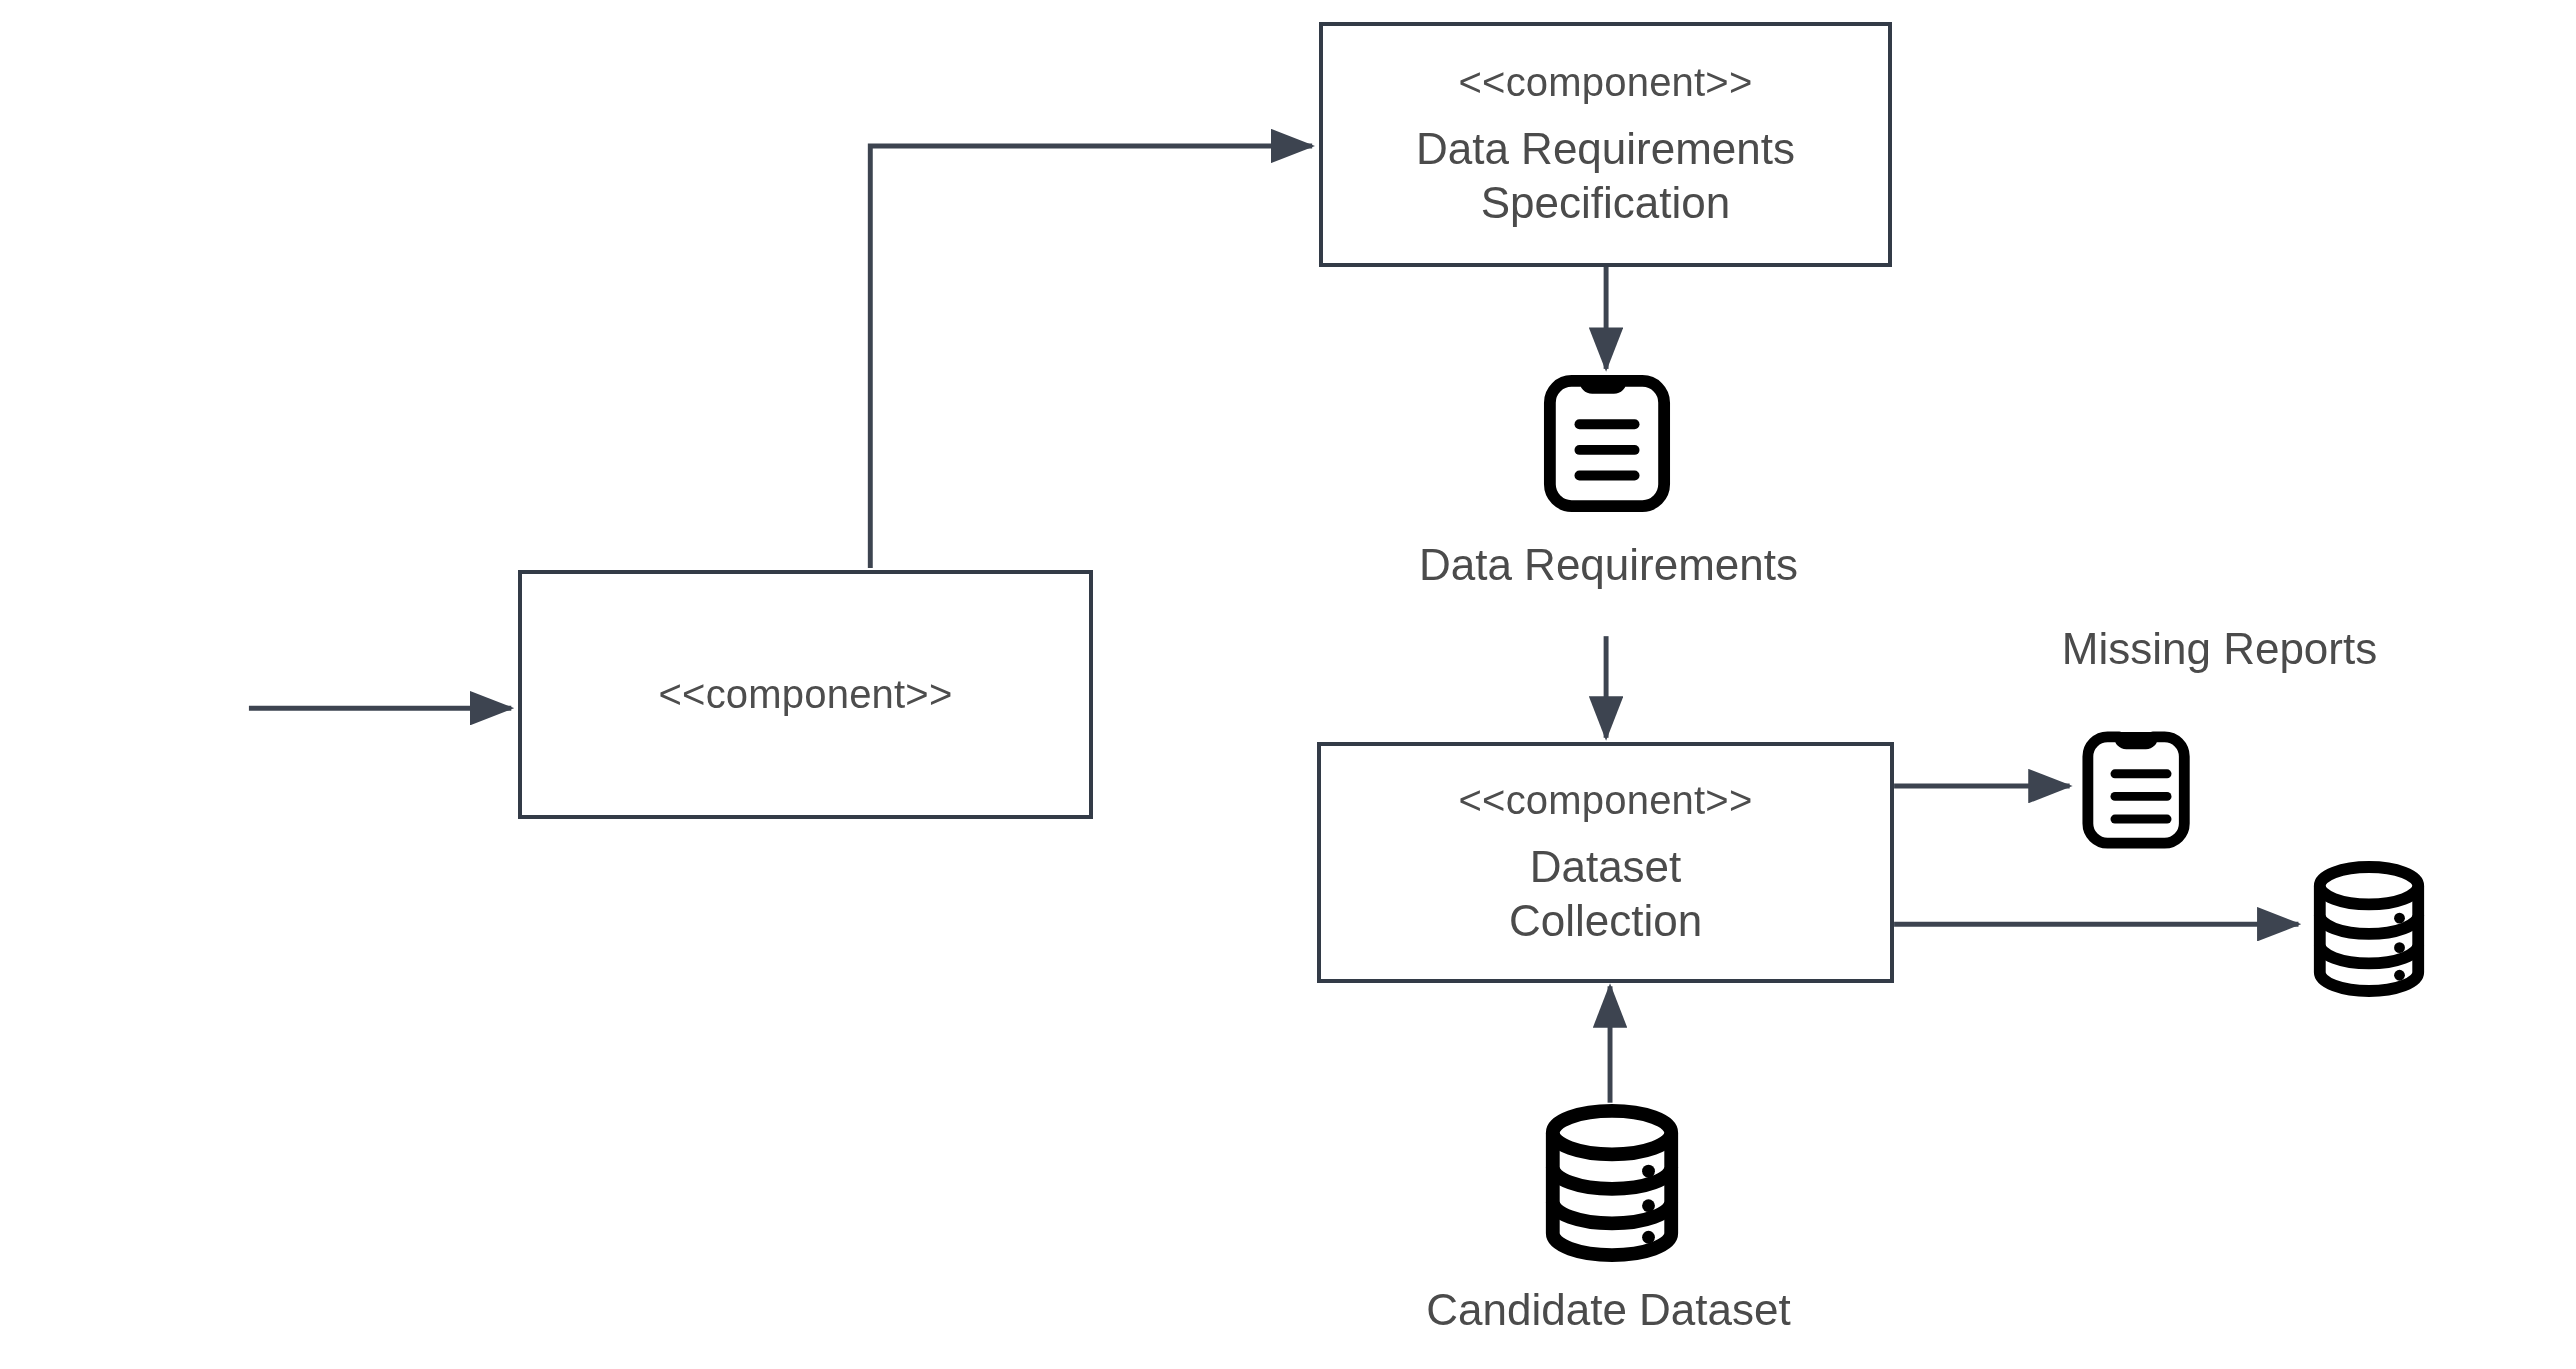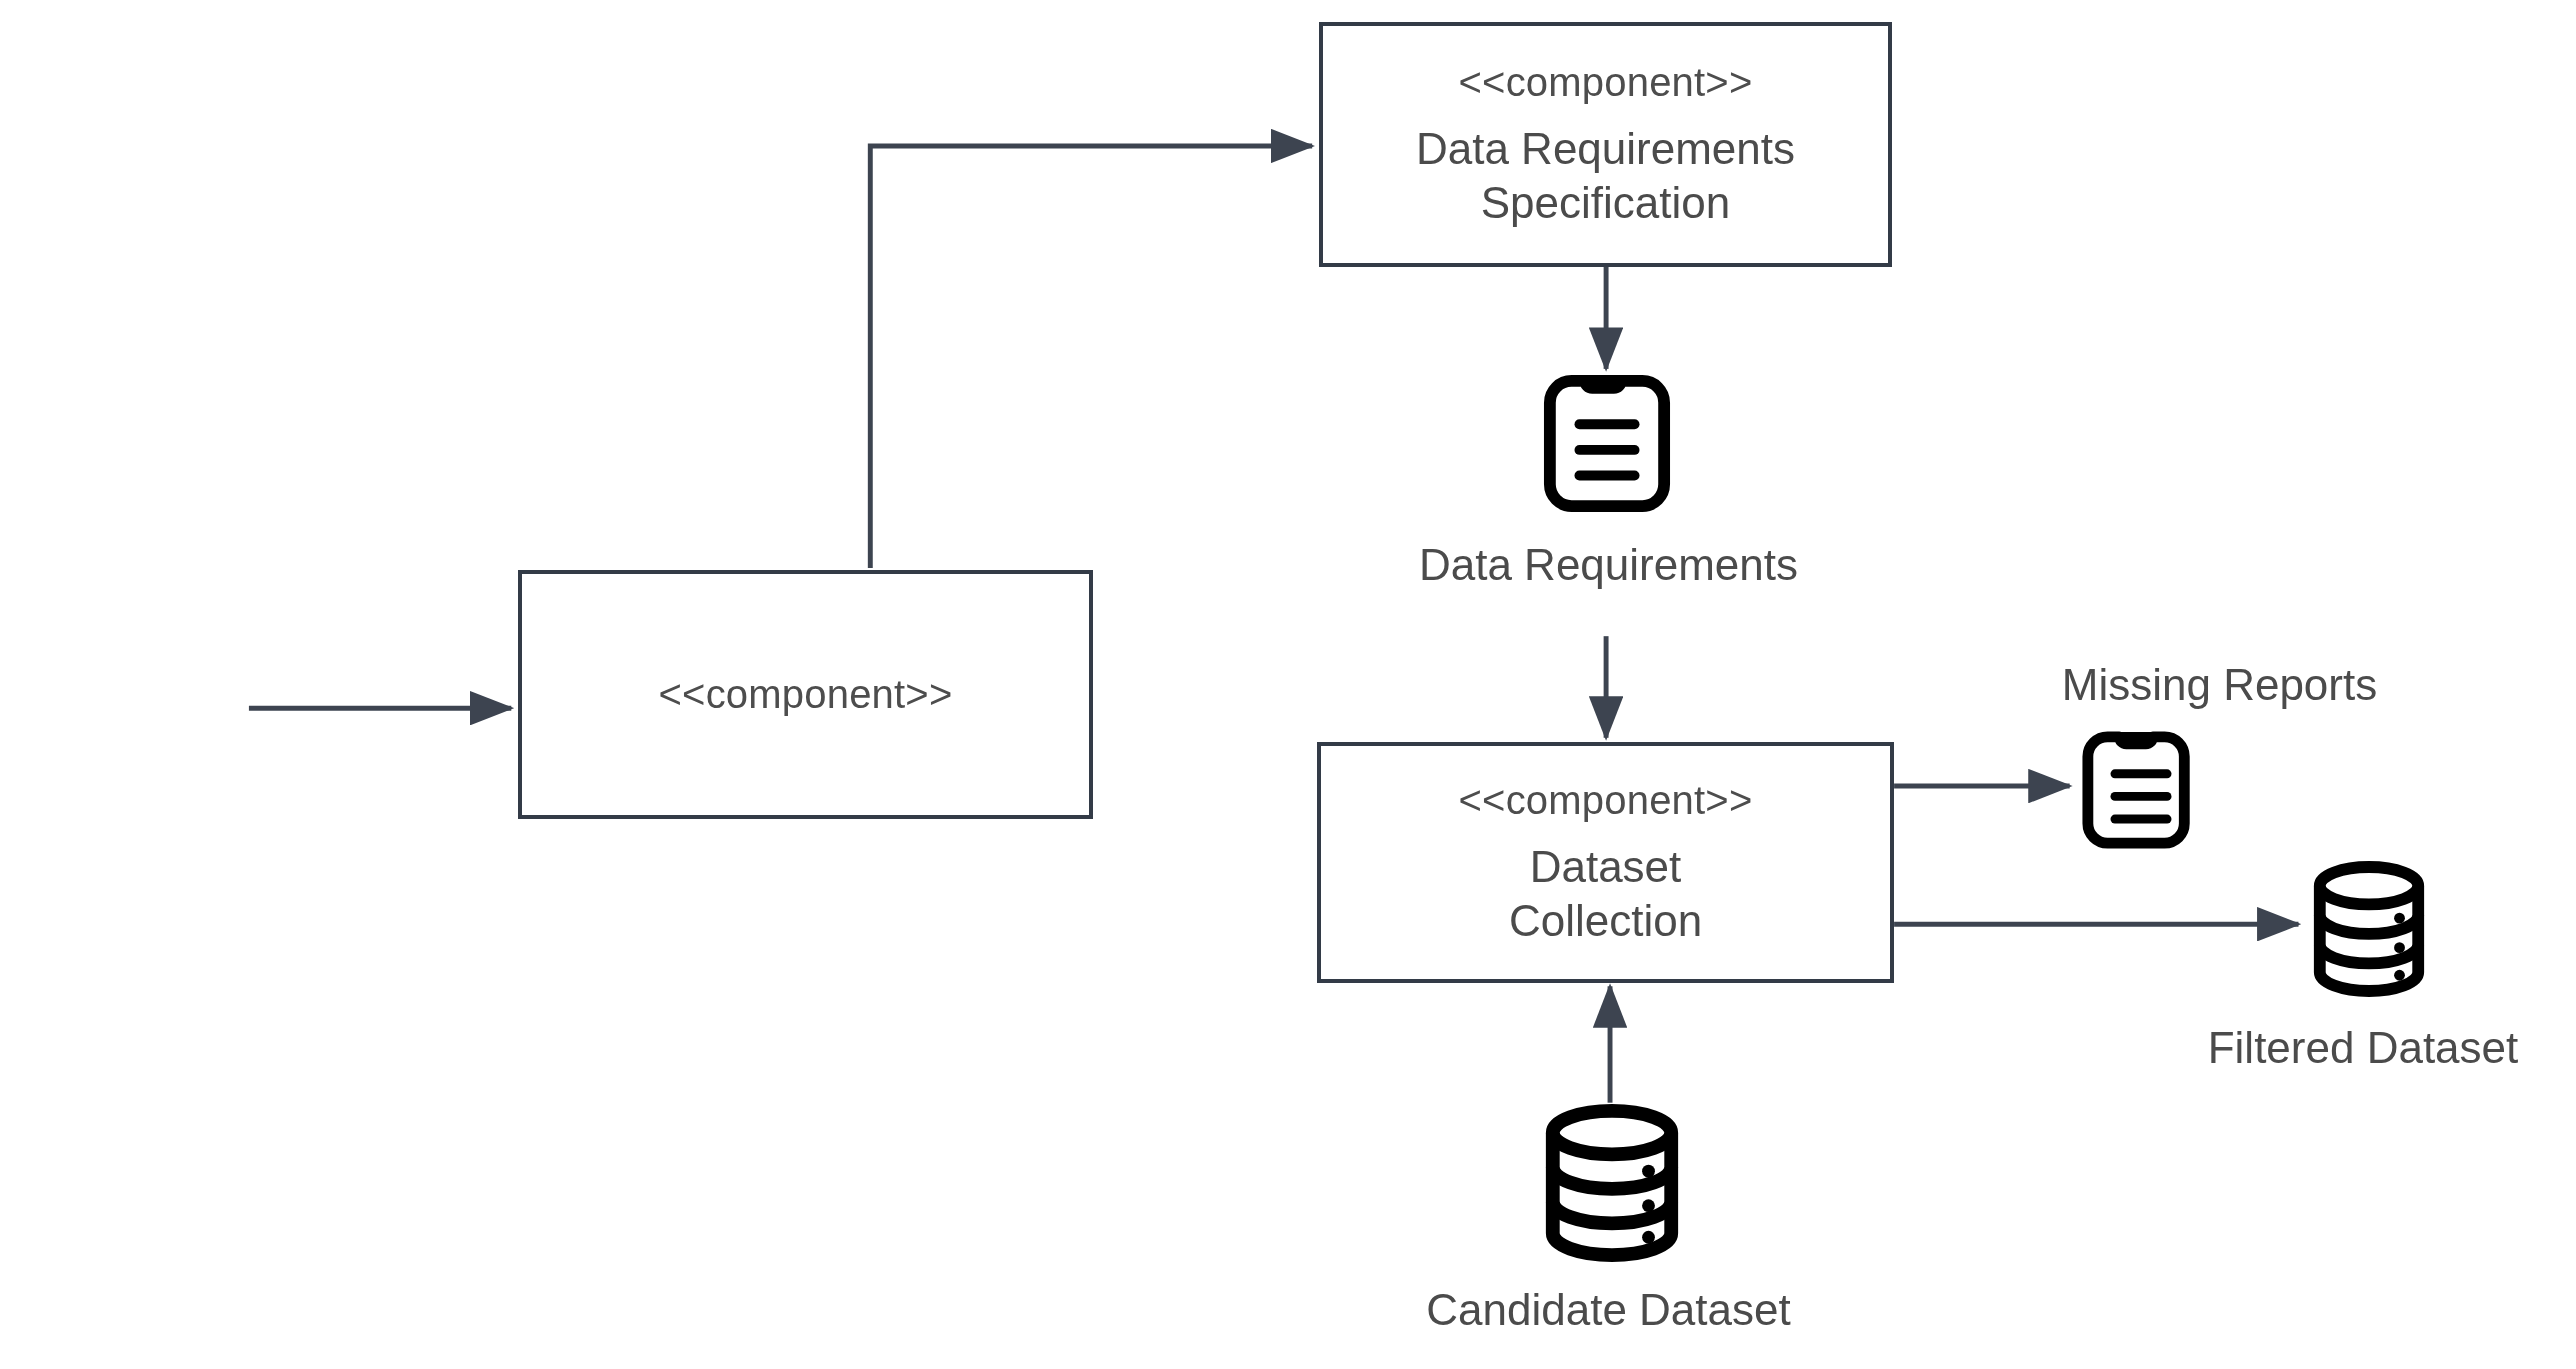--- a/index.html
+++ b/index.html
@@ -63,21 +63,21 @@
   .artifact-label {
     position: absolute;
     font-size: 44px;
     line-height: 1.22;
     color: #4b4b4b;
     text-align: center;
     white-space: pre-line;
   }
   #lbl-domain-model-files { left: 0px;    top: 858px;  width: 326px; text-align: center; }
   #lbl-data-requirements  { left: 1362px; top: 538px;  width: 493px; }
-  #lbl-missing-reports    { left: 1963px; top: 622px;  width: 513px; margin-top: 36px; }
+  #lbl-missing-reports    { left: 1963px; top: 622px;  width: 513px; }
   #lbl-filtered-dataset   { left: 2151px; top: 1021px; width: 424px; }
   #lbl-candidate-dataset  { left: 1362px; top: 1283px; width: 493px; text-align: center; }
 
   
   .icon-node {
     position: absolute;
   }
   #icon-xml        { left: 67px;   top: 610px;  width: 187px; height: 212px; }
   #icon-data-req   { left: 1542px; top: 367px;  width: 130px; height: 153px; }
   #icon-missing    { left: 2080px; top: 725px;  width: 122px; height: 130px; }
@@ -188,18 +188,17 @@
       <circle cx="113" cy="104" r="6.5" fill="#000000"></circle>
       <circle cx="113" cy="136" r="6.5" fill="#000000"></circle>
     </svg>
   </div>
 
 
   <div id="lbl-data-requirements" class="artifact-label">Data Requirements</div>
 
   <div id="lbl-missing-reports" class="artifact-label">Missing Reports</div>
 
-  <div id="lbl-filtered-dataset" class="artifact-label">Filtered Dataset</div>
 
   <div id="lbl-candidate-dataset" class="artifact-label">Candidate Dataset</div>
 
 </div>
 
 
 </body></html>

